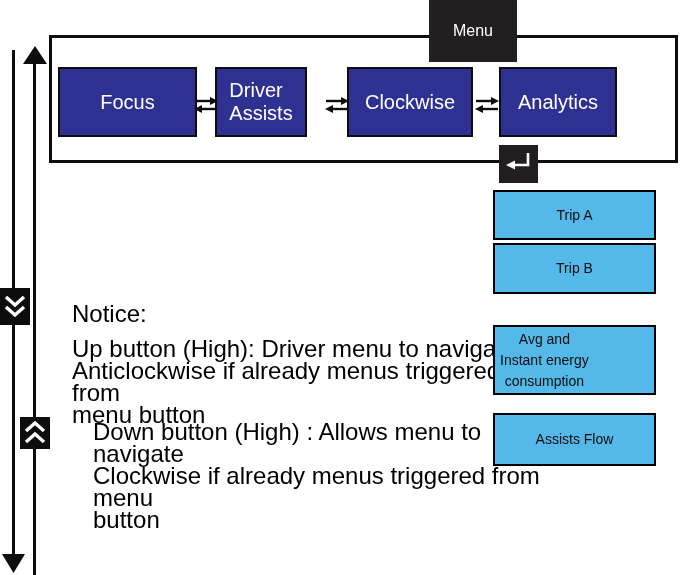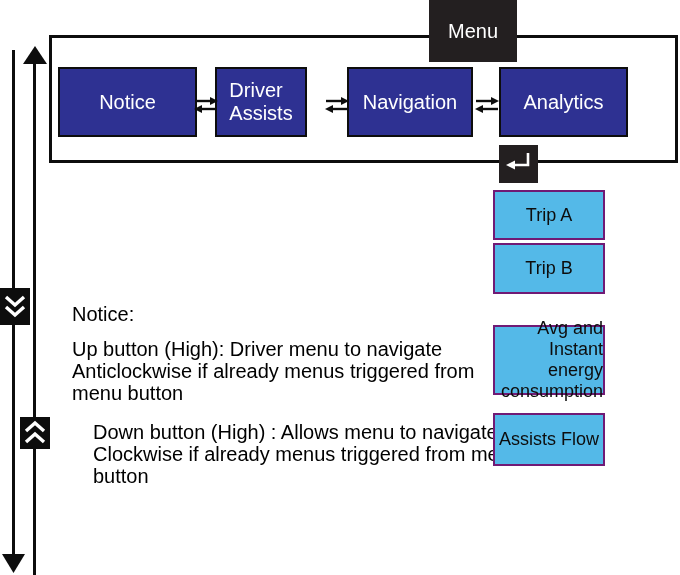--- a/index.html
+++ b/index.html
@@ -19,49 +19,49 @@
     border:3px solid #0d0d0d;
     box-sizing:border-box;
     background:#fff;
   }
 
   
   .menu-button{
     left:429px;top:0;width:88px;height:62px;
     background:#231F20;color:#fff;
     display:flex;align-items:center;justify-content:center;
-    font-size:20px;
+    font-size:16px;
     z-index:5;
   }
 
   
   .menu-item{
     top:67px;height:70px;
     background:#2E3192;color:#fff;
     border:2px solid #0d0d0d;box-sizing:border-box;
     display:flex;align-items:center;justify-content:center;
     font-size:20px;line-height:23px;
     text-align:center;
     z-index:4;
   }
   .menu-item .box-label{white-space:pre-line;}
   .menu-item.align-left-lines .box-label{text-align:left;}
 
   
   .submenu-item{
-    left:493px;width:112px;
+    left:493px;width:163px;
     background:#54B9E8;color:#0d0d0d;
-    border:2px solid #701a75;box-sizing:border-box;
+    border:2px solid #000000;box-sizing:border-box;
     display:flex;align-items:center;justify-content:center;
-    font-size:18px;line-height:21px;
+    font-size:14px;line-height:21px;
     text-align:center;
     z-index:4;
   }
   .submenu-item .box-label{white-space:pre-line;}
-  .submenu-item.align-left{justify-content:flex-start;text-align:right;padding-left:5px;}
+  .submenu-item.align-left{justify-content:flex-start;text-align:center;padding-left:5px;}
 
   
   .enter-button{
     left:499px;top:145px;width:39px;height:38px;
     background:#231F20;
     display:flex;align-items:center;justify-content:center;
     z-index:6;
   }
   .chev-badge{
     background:#0d0d0d;
@@ -76,21 +76,21 @@
   .vline-left{left:12px;top:50px;width:3px;height:507px;}
   .vline-right{left:33px;top:62px;width:3px;height:513px;}
   .arrowhead{z-index:2;}
 
   
   .pair-arrow{top:96px;z-index:4;}
 
   
   .notice{
     left:72px;
-    font-size:20px;line-height:22px;
+    font-size:24px;line-height:22px;
     color:#000;
     white-space:pre-line;
     width:450px;
     z-index:3;
   }
   .notice-title{top:303px;}
   .notice-up{top:338px;}
   .notice-down{top:421px;margin-left:21px;}
 </style>
 </head>
@@ -121,30 +121,30 @@
     </svg>
   </div>
 
   <div class="abs menu-frame"></div>
 
   <div class="abs menu-button">
     <span class="box-label">Menu</span>
   </div>
 
   <div class="abs menu-item" style="left:58px;width:139px;">
-    <span class="box-label">Notice</span>
+    <span class="box-label">Focus</span>
   </div>
   <div class="abs menu-item align-left-lines" style="left:215px;width:92px;">
     <span class="box-label">Driver
 Assists</span>
   </div>
   <div class="abs menu-item" style="left:347px;width:126px;">
-    <span class="box-label">Navigation</span>
+    <span class="box-label">Clockwise</span>
   </div>
-  <div class="abs menu-item" style="left:499px;width:129px;">
+  <div class="abs menu-item" style="left:499px;width:118px;">
     <span class="box-label">Analytics</span>
   </div>
 
   <svg class="abs pair-arrow" style="left:194px;" width="24" height="18" viewBox="0 0 24 18">
     <line x1="1" y1="5" x2="17" y2="5" stroke="#0d0d0d" stroke-width="2.4"></line>
     <polygon points="16,1 24,5 16,9" fill="#0d0d0d"></polygon>
     <line x1="7" y1="13" x2="23" y2="13" stroke="#0d0d0d" stroke-width="2.4"></line>
     <polygon points="8,9 0,13 8,17" fill="#0d0d0d"></polygon>
   </svg>
   <svg class="abs pair-arrow" style="left:325px;" width="24" height="18" viewBox="0 0 24 18">

